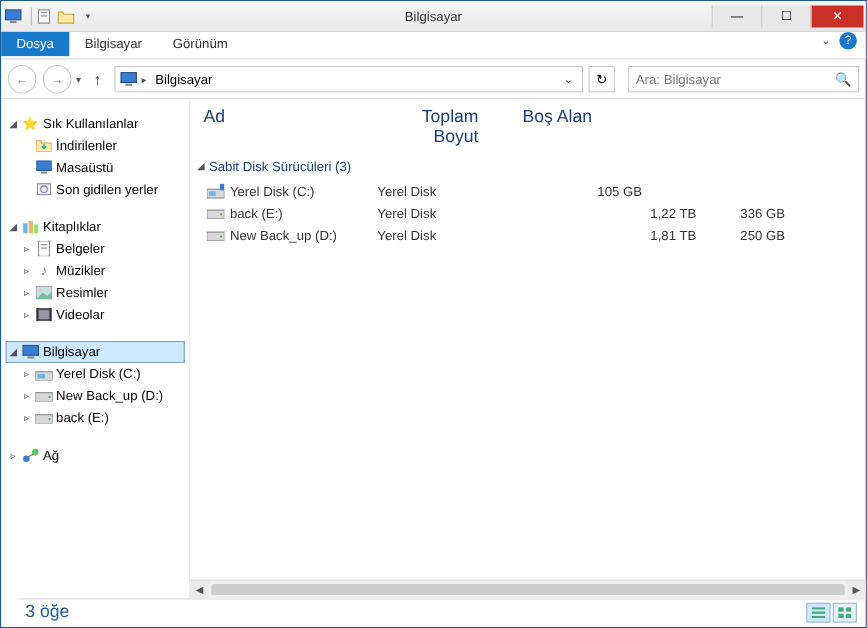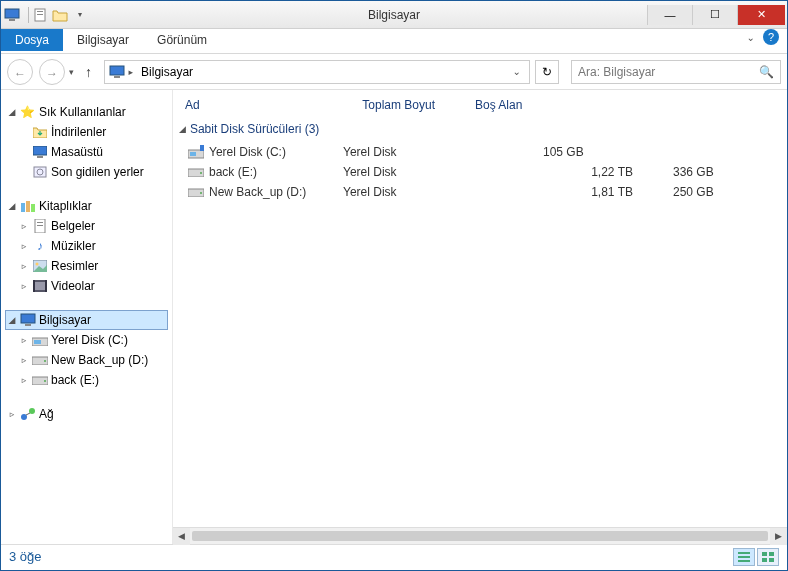--- a/index.html
+++ b/index.html
@@ -30,37 +30,37 @@
 .body { display: flex; height: 454px; }
 .tree { width: 172px; border-right: 1px solid #e8e8e8; padding: 12px 4px 4px 4px; font-size: 12px; overflow: hidden; }
 .tree-group { margin-bottom: 14px; }
 .tree-item { display: flex; align-items: center; padding: 2px 2px; gap: 3px; white-space: nowrap; }
 .tree-item.sel { background: #cde8ff; border: 1px solid #7da2ce; padding: 1px 1px; }
 .expander { width: 10px; font-size: 9px; color: #555; text-align: center; }
 .expander.empty { visibility: hidden; }
 .ticon { width: 16px; height: 16px; display: flex; align-items: center; justify-content: center; font-size: 12px; }
 .indent1 { padding-left: 14px; }
 .content { flex: 1; position: relative; }
-.columns { display: flex; padding: 8px 0 6px 12px; font-size: 12px; color: #1a3e7a; }
+.columns { display: flex; padding: 8px 0 6px 12px; font-size: 16px; color: #1a3e7a; }
 .col-name { width: 160px; }
 .col-type { width: 200px; }
 .col-total { width: 130px; text-align: right; padding-right: 40px; }
 .col-free { width: 90px; text-align: left; }
 .group-header { padding: 4px 0 6px 6px; font-size: 12px; color: #1a3e7a; display: flex; align-items: center; gap: 4px; }
 .group-tri { font-size: 9px; color: #555; }
 .row { display: flex; padding: 2px 0 2px 14px; font-size: 12px; color: #333; align-items: center; }
 .row .ricon { width: 18px; height: 16px; display: flex; align-items: center; justify-content: center; }
 .r-name { width: 156px; display: flex; align-items: center; gap: 4px; }
 .r-type { width: 200px; }
 .r-total { width: 130px; text-align: right; padding-right: 40px; }
 .r-free { width: 90px; text-align: left; }
 .hscroll { position: absolute; bottom: 0; left: 0; right: 0; height: 17px; background: #f0f0f0; border-top: 1px solid #ddd; display: flex; align-items: center; }
 .scrollbtn { width: 17px; height: 17px; display: flex; align-items: center; justify-content: center; font-size: 9px; color: #555; background: #eaeaea; }
 .scrollthumb { flex: 1; height: 10px; background: #cdcdcd; margin: 0 2px; border-radius: 2px; }
-.statusbar { height: 24px; border-top: 1px solid #ddd; display: flex; align-items: center; padding: 0 8px; font-size: 13px; color: #1a5a99; }
+.statusbar { height: 24px; border-top: 1px solid #ddd; display: flex; align-items: center; padding: 0 8px; font-size: 16px; color: #1a5a99; margin-left: 14px; }
 .viewbtns { margin-left: auto; display: flex; gap: 2px; }
 .viewbtn { width: 22px; height: 18px; border: 1px solid #9bb8d3; background: #e8f0fb; display: flex; align-items: center; justify-content: center; font-size: 10px; }
 .viewbtn.active { background: #cde8ff; }
 svg { display: block; }
 </style>
 </head>
 <body>
 
 <div class="titlebar">
   <div class="qat">

